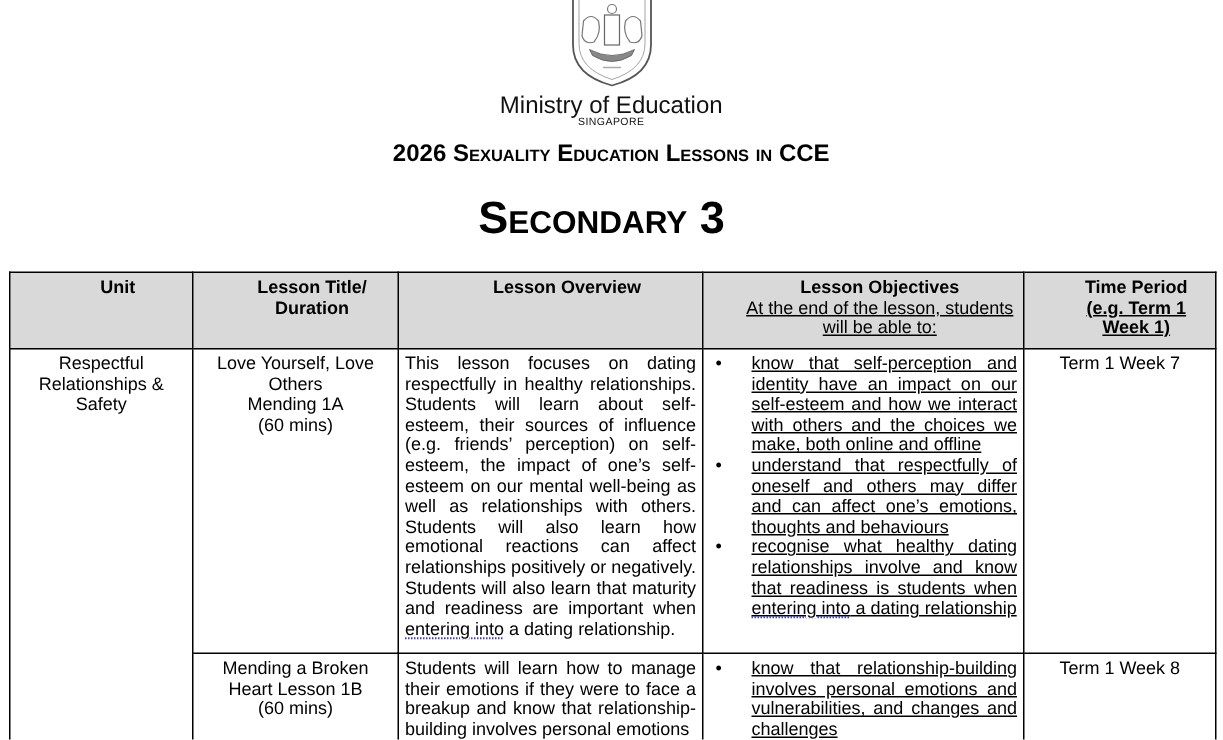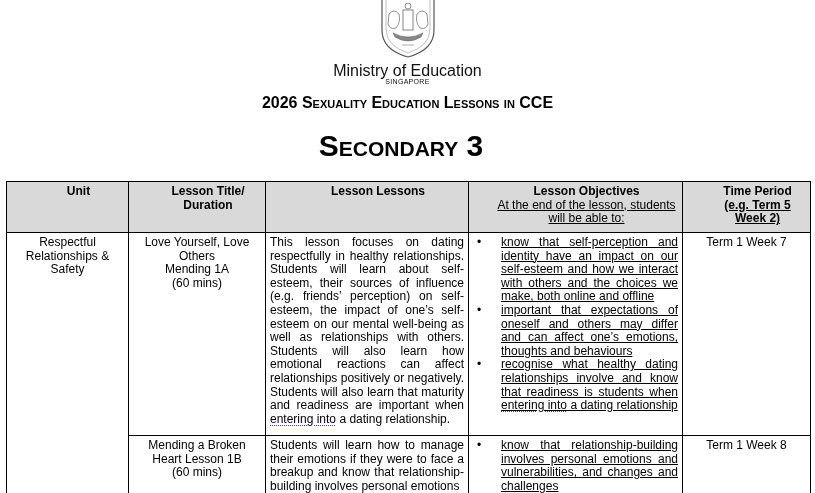--- a/index.html
+++ b/index.html
@@ -75,44 +75,44 @@
     <col style="width:122px">
       <col style="width:137px">
       <col style="width:203px">
       <col style="width:214px">
       <col style="width:128px">
   </colgroup>
   <thead>
     <tr>
       <th>Unit</th>
       <th>Lesson Title/ Duration</th>
-      <th>Lesson Lessons</th>
+      <th>Lesson Overview</th>
       <th>
         <span>Lesson Objectives</span>
         <span class="th-sub">At the end of the lesson, students will be able to:</span>
       </th>
       <th>
         <span>Time Period</span>
-        <span class="th-sub" style="font-weight:bold">(e.g. Term 5 Week 2)</span>
+        <span class="th-sub" style="font-weight:bold">(e.g. Term 1 Week 1)</span>
       </th>
     </tr>
   </thead>
   <tbody>
     <tr class="row1">
       <td class="unit" rowspan="2" style="padding-bottom:60px;">Respectful Relationships &amp; Safety</td>
       <td class="center">
         <div>Love Yourself, Love Others</div>
         <div>Mending 1A</div>
         <div>(60 mins)</div>
       </td>
       <td class="justify"><span>This lesson focuses on dating respectfully in healthy relationships. Students will learn about self-esteem, their sources of influence (e.g. friends’ perception) on self-esteem, the impact of one’s self-esteem on our mental well-being as well as relationships with others. Students will also learn how emotional reactions can affect relationships positively or negatively. Students will also learn that maturity and readiness are important when </span><span class="squiggle">entering into</span><span> a dating relationship.</span></td>
       <td>
         <ul class="obj">
           <li><span>know that self-perception and identity have an impact on our self-esteem and how we interact with others and the choices we make, both online and offline</span></li>
-          <li><span>important that expectations of oneself and others may differ and can affect one’s emotions, thoughts and behaviours</span></li>
+          <li><span>understand that respectfully of oneself and others may differ and can affect one’s emotions, thoughts and behaviours</span></li>
           <li><span>recognise what healthy dating relationships involve and know that readiness is students when </span><span class="squiggle">entering into</span><span> a dating relationship</span></li>
         </ul>
       </td>
       <td class="center">Term 1 Week 7</td>
     </tr>
     <tr class="row2">
       <td class="center">
         <div style="padding:0 8px;">Mending a Broken Heart Lesson 1B</div>
         <div>(60 mins)</div>
       </td>

